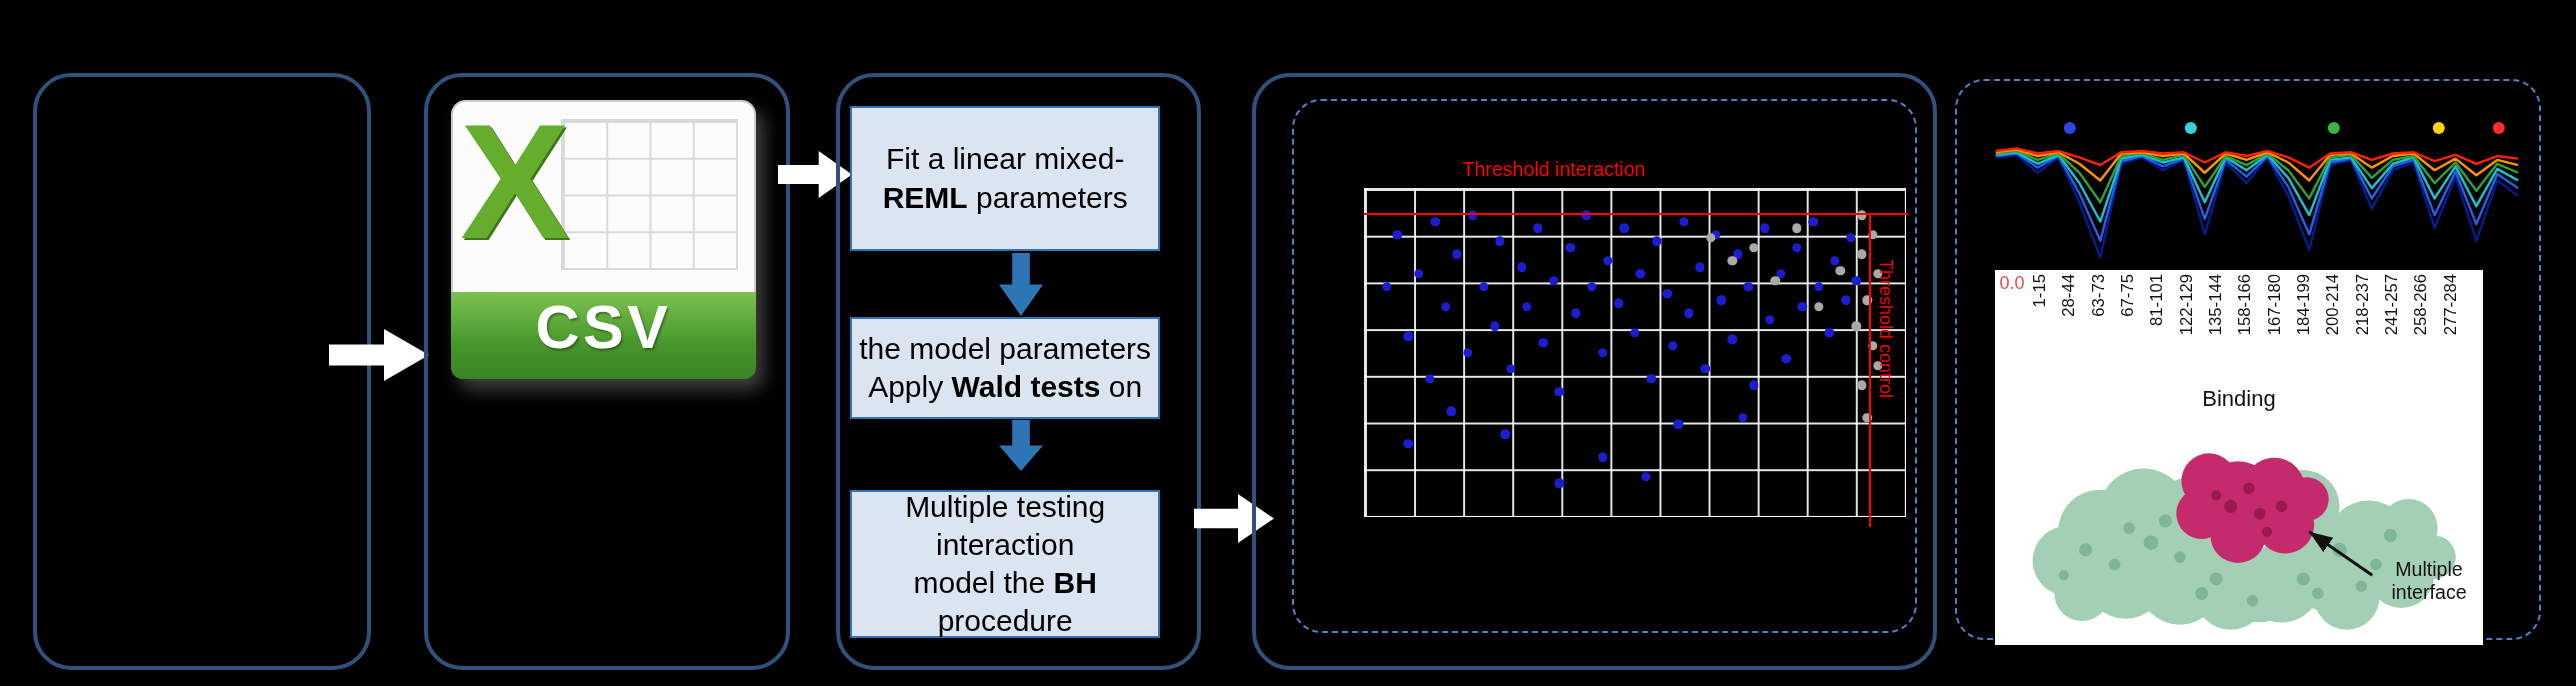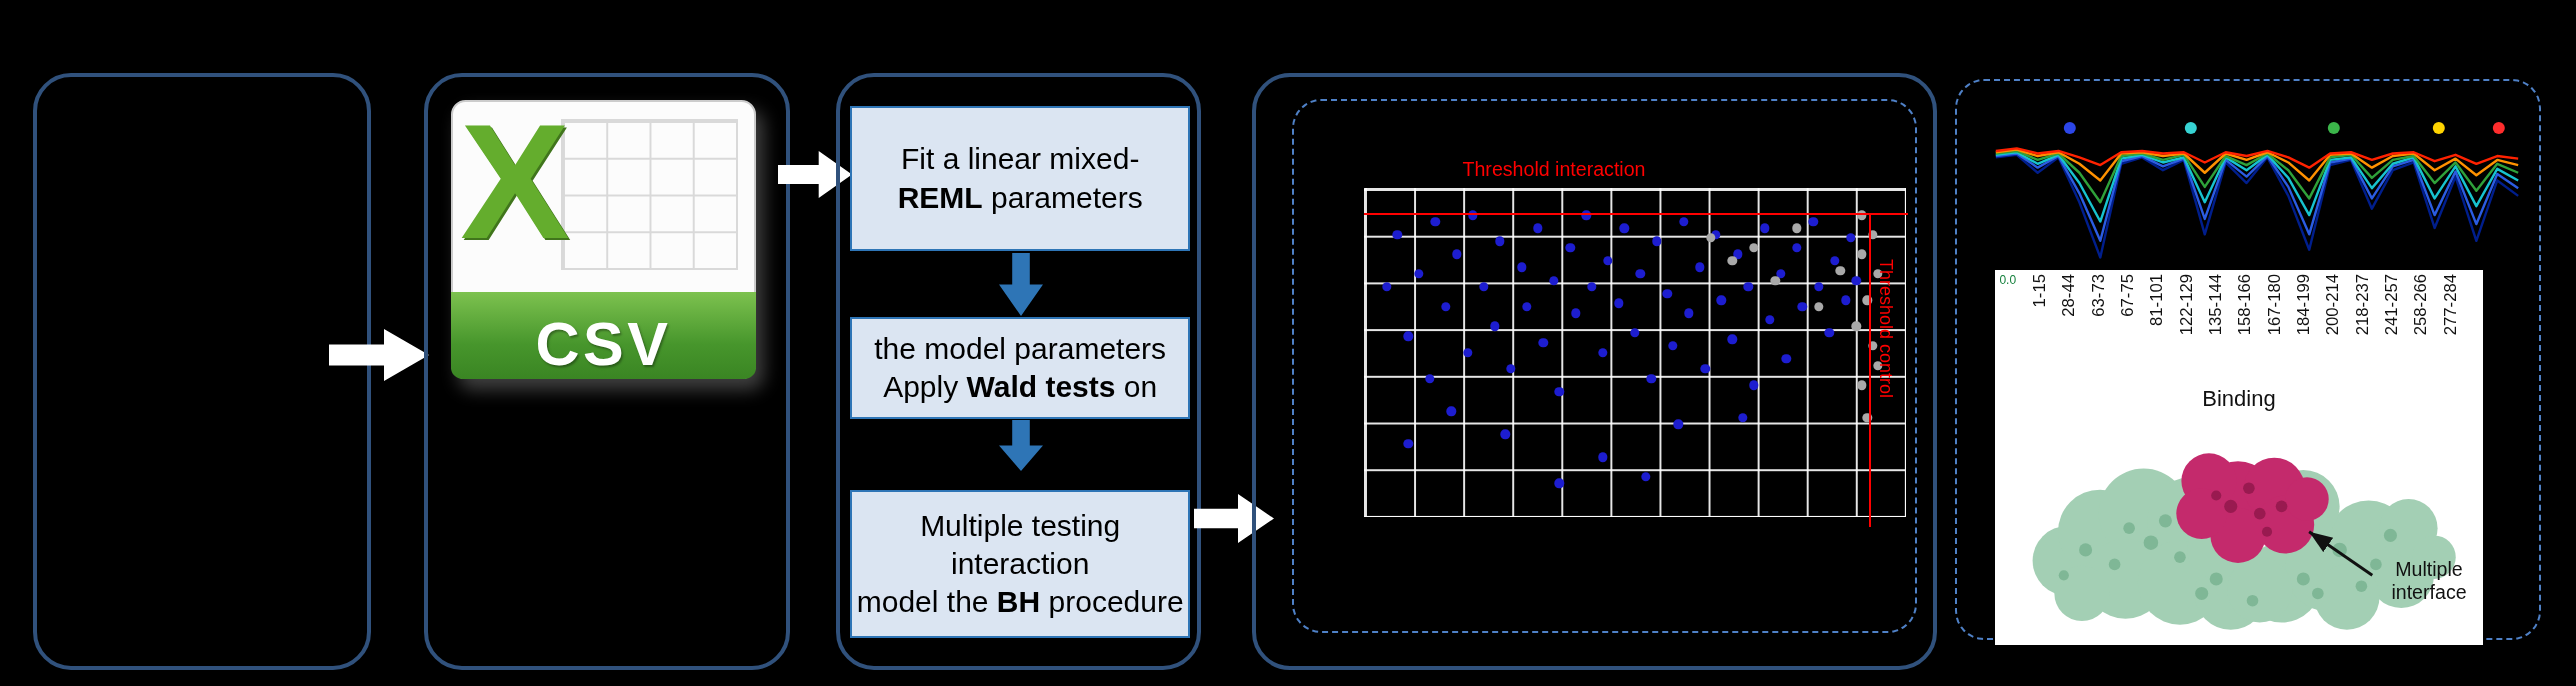--- a/index.html
+++ b/index.html
@@ -21,47 +21,47 @@
     border-radius:14.5px;box-shadow:7.3px 10.2px 17.4px rgba(140,140,140,.45)}
   .csv-grid{position:absolute;left:36%;top:7%;width:58%;height:54%;
     border:2.2px solid #d9d9d9;
     background-image:linear-gradient(to right,#d9d9d9 2.2px,transparent 2.2px),
                      linear-gradient(to bottom,#d9d9d9 2.2px,transparent 2.2px);
     background-size:25% 25%}
   .csv-x{position:absolute;left:3%;top:-4%;font-size:164px;font-weight:700;color:#64ad2d;
     text-shadow:2.2px 2.2px 0 #40751c}
   .csv-banner{position:absolute;left:0;right:0;bottom:0;height:31%;
     background:linear-gradient(180deg,#7dc24f 0%,#47962c 60%,#3a8523 100%);
-    border-radius:0 0 11.6px 11.6px;display:flex;align-items:flex-end;justify-content:center}
+    border-radius:0 0 11.6px 11.6px;display:flex;align-items:flex-start;justify-content:center}
   .csv-label{color:#fff;font-size:61px;font-weight:700;letter-spacing:3.6px;
     text-shadow:1.5px 2.2px 2.2px rgba(0,0,0,.35)}
 
   
-  .step-box{position:absolute;left:10.2px;width:340px;background:#dbe5f2;border:2.9px solid #2e75b6;
+  .step-box{position:absolute;left:10.2px;width:310px;background:#dbe5f2;border:2.9px solid #2e75b6;
     display:flex;flex-direction:column;align-items:center;justify-content:center;
     font-size:30px;line-height:1.27;color:#000;text-align:center}
 
   
   .plot-title{position:absolute;color:#ff0000;font-size:19.6px;text-align:center}
   .plot-area{position:absolute;background-color:#000;
     border:1.5px solid rgba(255,255,255,.9);
     background-image:linear-gradient(to right,rgba(255,255,255,.9) 1.5px,transparent 1.5px),
                      linear-gradient(to bottom,rgba(255,255,255,.9) 1.5px,transparent 1.5px);
     background-size:calc(100%/11) calc(100%/7)}
   .dot{position:absolute;width:9.4px;height:9.4px;border-radius:50%;transform:translate(-50%,-50%)}
   .red-hline{position:absolute;background:#ff0000;height:2.2px}
   .red-vline{position:absolute;background:#ff0000;width:2.2px}
   .v-label{position:absolute;writing-mode:vertical-rl;color:#ff0000;font-size:18px}
 
   
   .legend-dot{position:absolute;top:0;width:12.4px;height:12.4px;border-radius:50%;transform:translateX(-50%)}
 
   
   .white-block{position:absolute;background:#ffffff}
-  .y-tick{position:absolute;font-size:12px;color:#15803d}
+  .y-tick{position:absolute;font-size:18px;color:#ef4444}
   .pep-label{position:absolute;width:109px;font-size:16.7px;color:#111;text-align:right;
     transform-origin:0 0;transform:rotate(-90deg);white-space:nowrap}
   .axis-label{position:absolute;width:100%;text-align:center;font-size:22px;color:#111}
   .annotation{position:absolute;font-size:19.6px;color:#111;text-align:center;line-height:1.15}
 </style>
 </head>
 <body>
 
 <div class="canvas">
 

